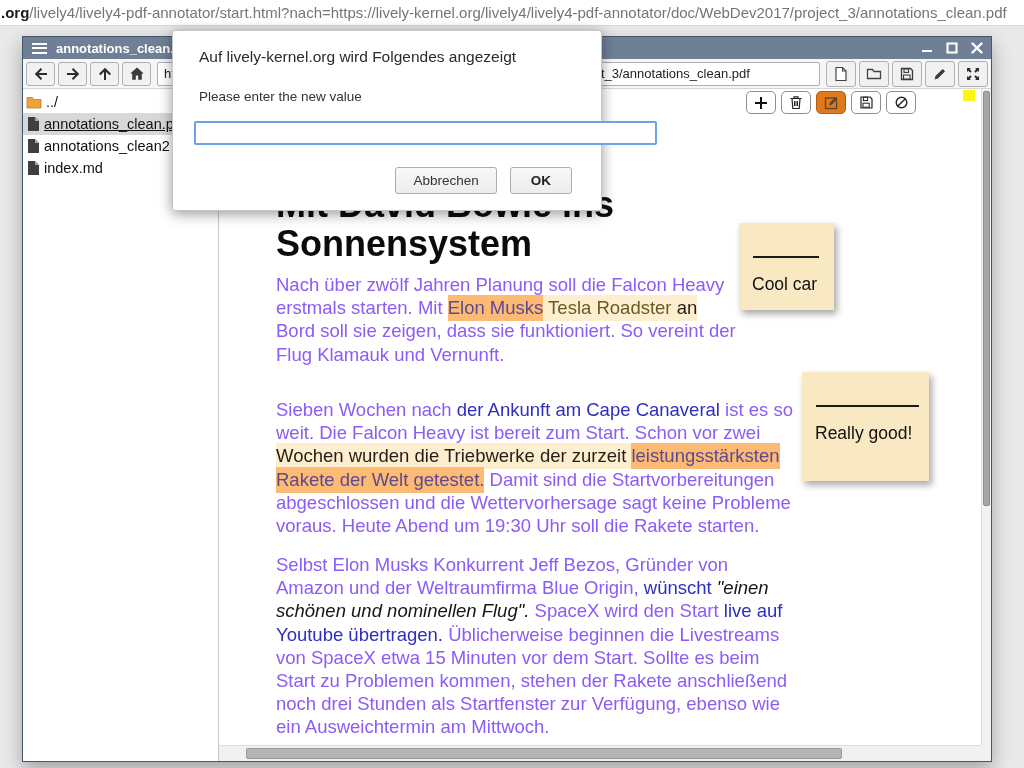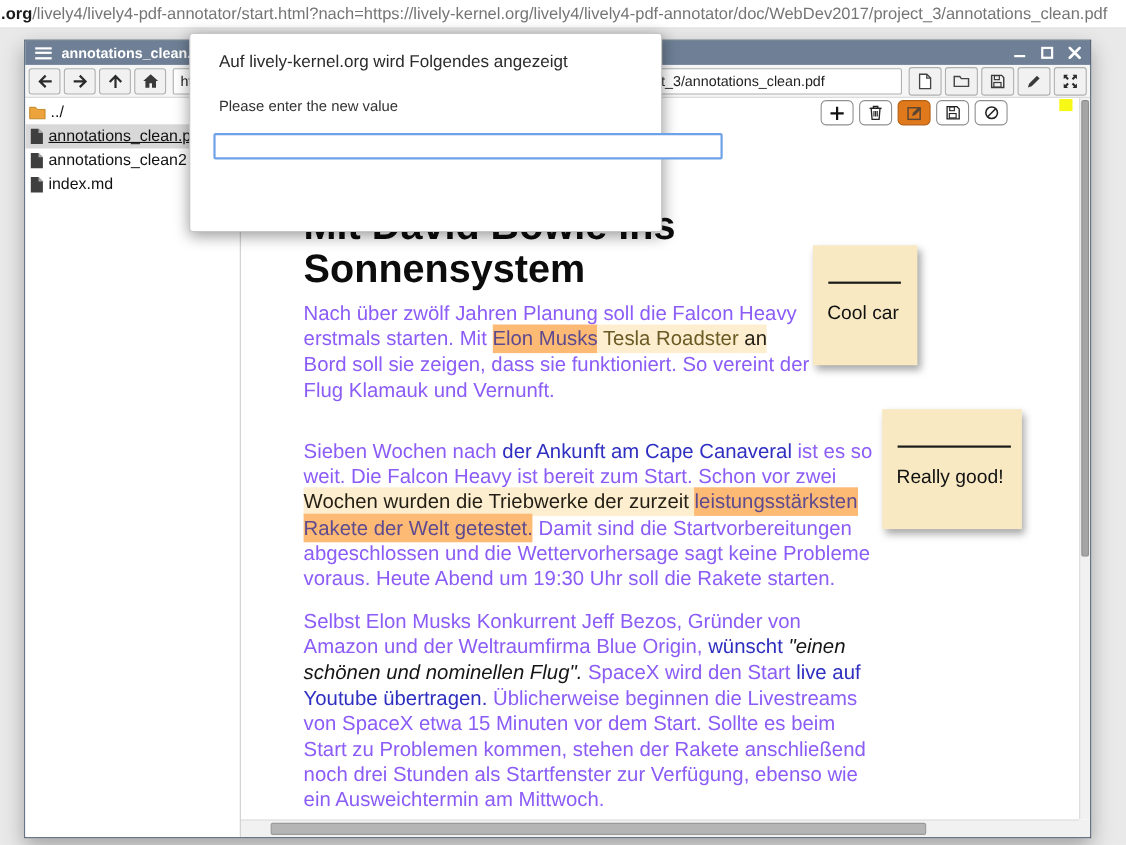--- a/index.html
+++ b/index.html
@@ -254,21 +254,21 @@
         <div>Mit David Bowie ins</div>
         <div>Sonnensystem</div>
       </div>
 
       <div id="paragraphs">
           <div class="para" style="top: 184px;"><div class="pline"><span class="run-p">Nach über zwölf Jahren Planung soll die Falcon Heavy</span></div><div class="pline"><span class="run-p">erstmals starten. Mit </span><span class="run-hv">Elon Musks</span><span class="run-ho"> Tesla Roadster</span><span class="run-hl"> an</span></div><div class="pline"><span class="run-p">Bord soll sie zeigen, dass sie funktioniert. So vereint der</span></div><div class="pline"><span class="run-p">Flug Klamauk und Vernunft.</span></div></div>
           <div class="para" style="top: 309px;"><div class="pline"><span class="run-p">Sieben Wochen nach </span><span class="run-l">der Ankunft am Cape Canaveral</span><span class="run-p"> ist es so</span></div><div class="pline"><span class="run-p">weit. Die Falcon Heavy ist bereit zum Start. Schon vor zwei</span></div><div class="pline"><span class="run-hl">Wochen wurden die Triebwerke der zurzeit </span><span class="run-hv">leistungsstärksten</span></div><div class="pline"><span class="run-hv">Rakete der Welt getestet.</span><span class="run-p"> Damit sind die Startvorbereitungen</span></div><div class="pline"><span class="run-p">abgeschlossen und die Wettervorhersage sagt keine Probleme</span></div><div class="pline"><span class="run-p">voraus. Heute Abend um 19:30 Uhr soll die Rakete starten.</span></div></div>
           <div class="para" style="top: 464px;"><div class="pline"><span class="run-p">Selbst Elon Musks Konkurrent Jeff Bezos, Gründer von</span></div><div class="pline"><span class="run-p">Amazon und der Weltraumfirma Blue Origin, </span><span class="run-l">wünscht</span><span class="run-i"> "einen</span></div><div class="pline"><span class="run-i">schönen und nominellen Flug".</span><span class="run-p"> SpaceX wird den Start </span><span class="run-l">live auf</span></div><div class="pline"><span class="run-l">Youtube übertragen.</span><span class="run-p"> Üblicherweise beginnen die Livestreams</span></div><div class="pline"><span class="run-p">von SpaceX etwa 15 Minuten vor dem Start. Sollte es beim</span></div><div class="pline"><span class="run-p">Start zu Problemen kommen, stehen der Rakete anschließend</span></div><div class="pline"><span class="run-p">noch drei Stunden als Startfenster zur Verfügung, ebenso wie</span></div><div class="pline"><span class="run-p">ein Ausweichtermin am Mittwoch.</span></div></div>
         </div>
       <div id="notes">
-          <div class="note" style="left: 520px; top: 134px; width: 95px; height: 109px;">
+          <div class="note" style="left: 520px; top: 134px; width: 95px; height: 87px;">
             <div class="note-line" style="width: 66px;"></div>
             <div class="note-text">Cool car</div>
           </div>
           <div class="note" style="left: 583px; top: 283px; width: 127px; height: 109px;">
             <div class="note-line" style="width: 103px;"></div>
             <div class="note-text">Really good!</div>
           </div>
         </div>
 
       <div class="vscroll">
@@ -279,13 +279,17 @@
         </div>
       <div class="corner"></div>
     </div>
   </div>
 </div>
 
 <div class="dialog">
   <div class="dlg-title">Auf lively-kernel.org wird Folgendes angezeigt</div>
   <div class="dlg-msg">Please enter the new value</div>
   <input class="dlg-input" autofocus="" value="" style="">
+  <div class="dlg-buttons">
+    <button class="dlg-btn">Abbrechen</button>
+    <button class="dlg-btn ok">OK</button>
+  </div>
 </div>
 
 </body></html>

